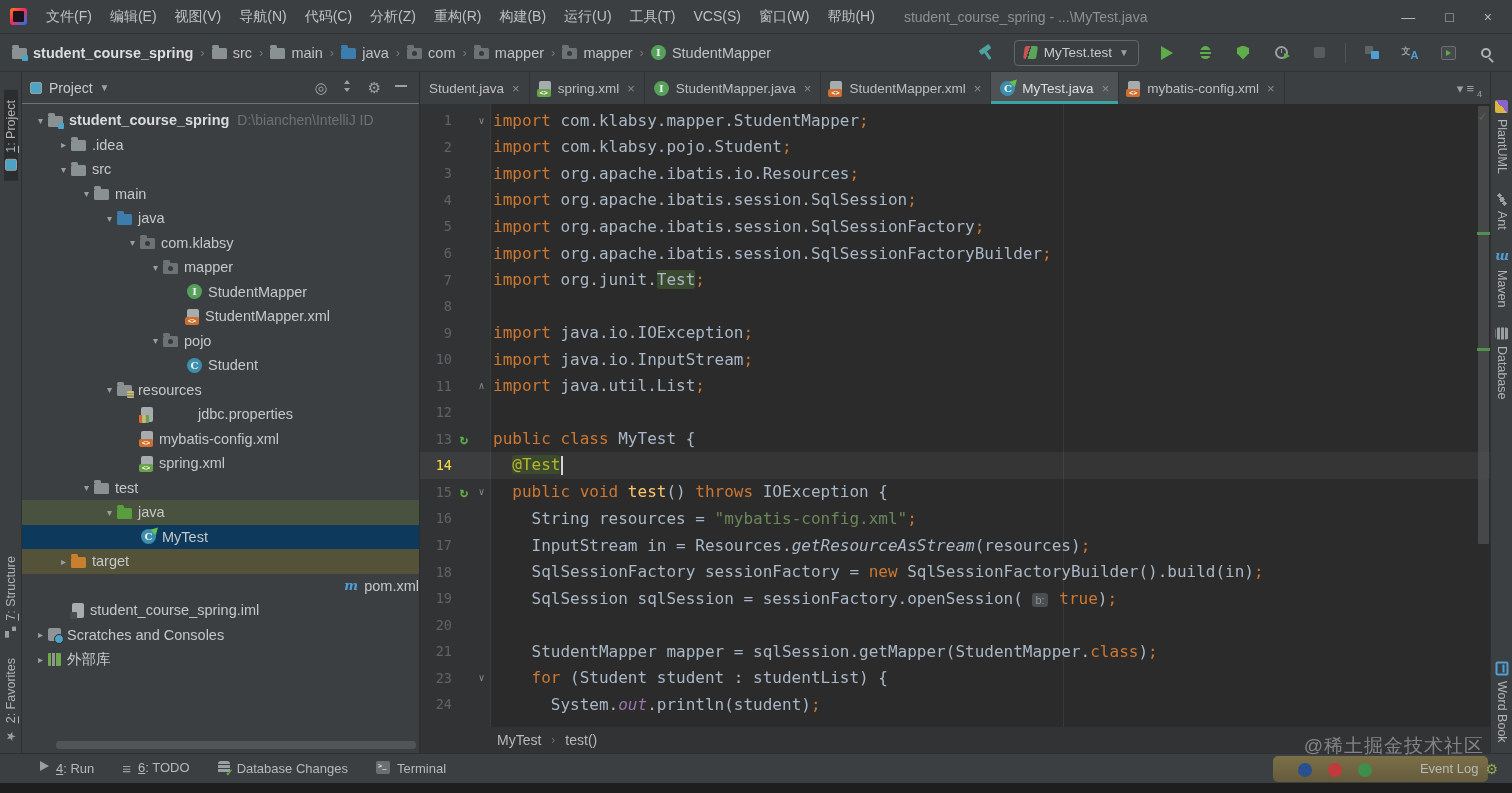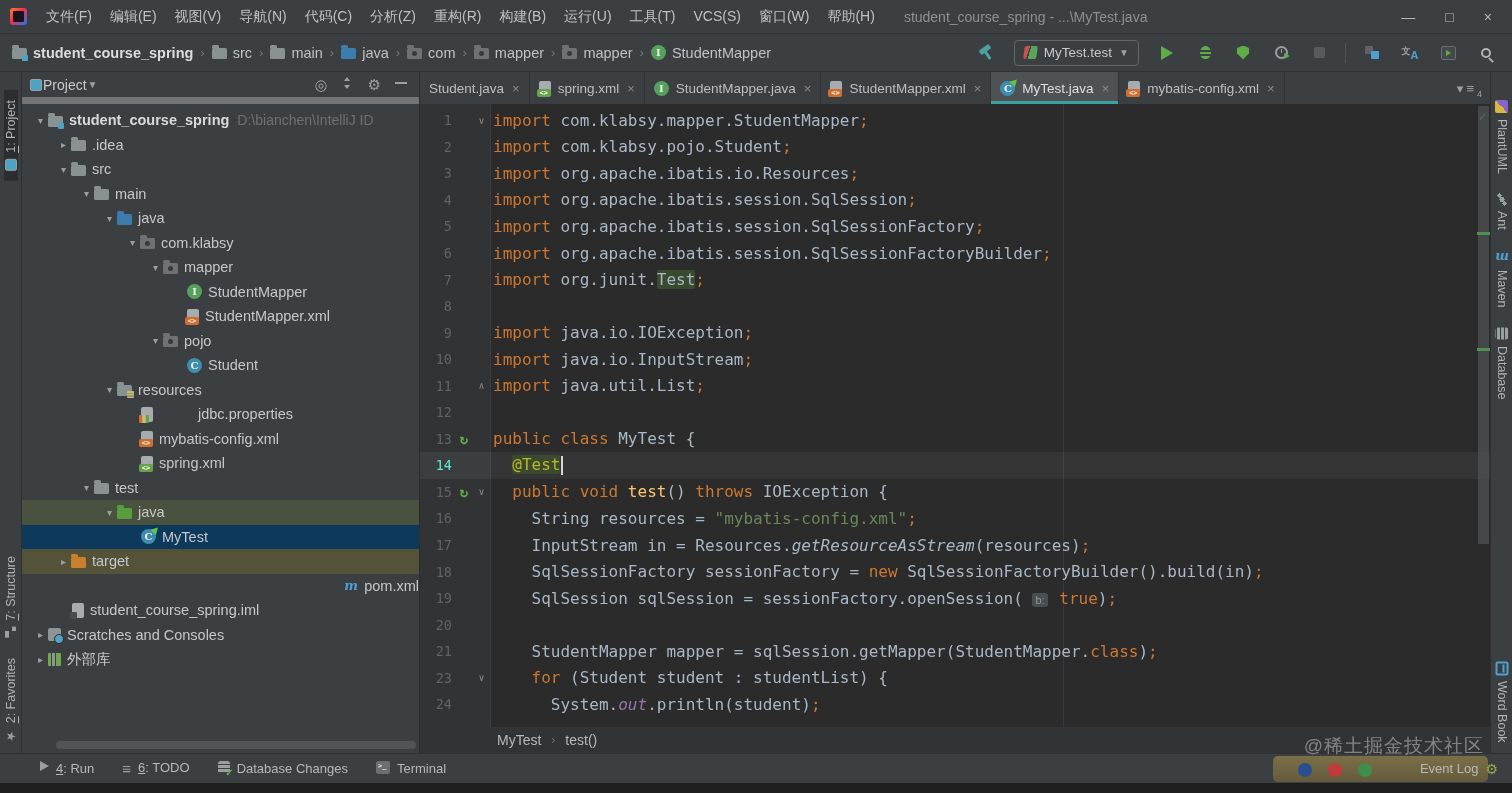--- a/index.html
+++ b/index.html
@@ -43,22 +43,22 @@
   .stripe.right .vbtn{writing-mode:vertical-rl}
   .vbtn.active{background:rgba(0,0,0,.28)}
   .vbtn .ic{transform:rotate(90deg)}
   .stripe.left .vbtn .ic{transform:rotate(-90deg)}
   .flexspace{flex:1}
   .stripe-gap{height:18px;flex:none}
 
   
   .projpanel{width:398px;flex:none;display:flex;flex-direction:column;background:#3c3f41;
              border-right:1px solid #2a2c2e;box-sizing:border-box;min-height:0}
-  .panelhead{height:32px;flex:none;display:flex;align-items:center;padding:0 8px;gap:1px;
-             border-bottom:7px solid #737373;box-sizing:border-box}
+  .panelhead{height:32px;flex:none;display:flex;align-items:center;padding:0 8px;gap:7px;
+             border-bottom:1px solid #737373;box-sizing:border-box}
   .panelhead .ptitle{font-size:14px;color:#c7c9cb}
   .ph-icons{margin-left:auto;display:flex;align-items:center;gap:14px;padding-right:4px}
   .tree{flex:1;position:relative;overflow:hidden;padding-top:4px}
   .trow{height:24.5px;display:flex;align-items:center;font-size:14.5px;color:#c5c7c9;white-space:nowrap;box-sizing:border-box}
   .trow .tlabel{margin-left:6px}
   .trow.boldlbl .tlabel{font-weight:bold;color:#d8dadc}
   .trow.selected{background:#0d3a5c}
   .trow.testroot{background:#49523e}
   .trow.excluded{background:#55523a}
   .tarrow{width:15px;flex:none;text-align:center;color:#9b9ea0;font-size:10px}
@@ -76,21 +76,21 @@
   .tabs-more .cnt{font-size:9px;align-self:flex-end;margin-bottom:5px}
 
   .codewrap{flex:1;position:relative;overflow:hidden;background:#2b2b2b;
             font-family:"DejaVu Sans Mono",monospace;font-size:16px}
   .gutcol{position:absolute;left:0;top:0;bottom:0;width:70px;background:#313335;border-right:1px solid #3b3e40}
   .marginguide{position:absolute;left:643px;top:0;bottom:0;width:1px;background:#36383a}
   .lines{position:relative;padding-top:3px}
   .cline{height:26.55px;display:flex;align-items:center;position:relative}
   .cline.cur{background:rgba(255,255,255,.05)}
   .ln{width:32px;flex:none;text-align:right;color:#606366;font-size:13.5px;padding-right:2px}
-  .cur .ln{color:#5eead4}
+  .cur .ln{color:#fde047}
   .gr{width:20px;flex:none;text-align:center;color:#5fad49;font-size:14px;font-weight:bold;line-height:14px}
   .gf{width:15px;flex:none;text-align:center;color:#85898b;font-size:10px}
   .codetext{padding-left:4px;white-space:pre;color:#a9b7c6}
   .kw{color:#cc7832}.sm{color:#cc7832}.st{color:#6a8759}.an{color:#bbb529}
   .mt{color:#ffc66b}.fd{color:#9876aa;font-style:italic}.i{font-style:italic}
   .hl{background:#3a4a2f;border-radius:2px}
   .hint{background:#4b4e50;color:#929597;font-size:11px;border-radius:3px;padding:1px 3px;
         font-family:"Liberation Sans",sans-serif;margin-right:2px}
   .caret{display:inline-block;width:2px;height:19px;background:#d6d6d6;vertical-align:middle;margin-left:1px}
   .vtrack{position:absolute;right:0;top:0;width:13px;bottom:0}

